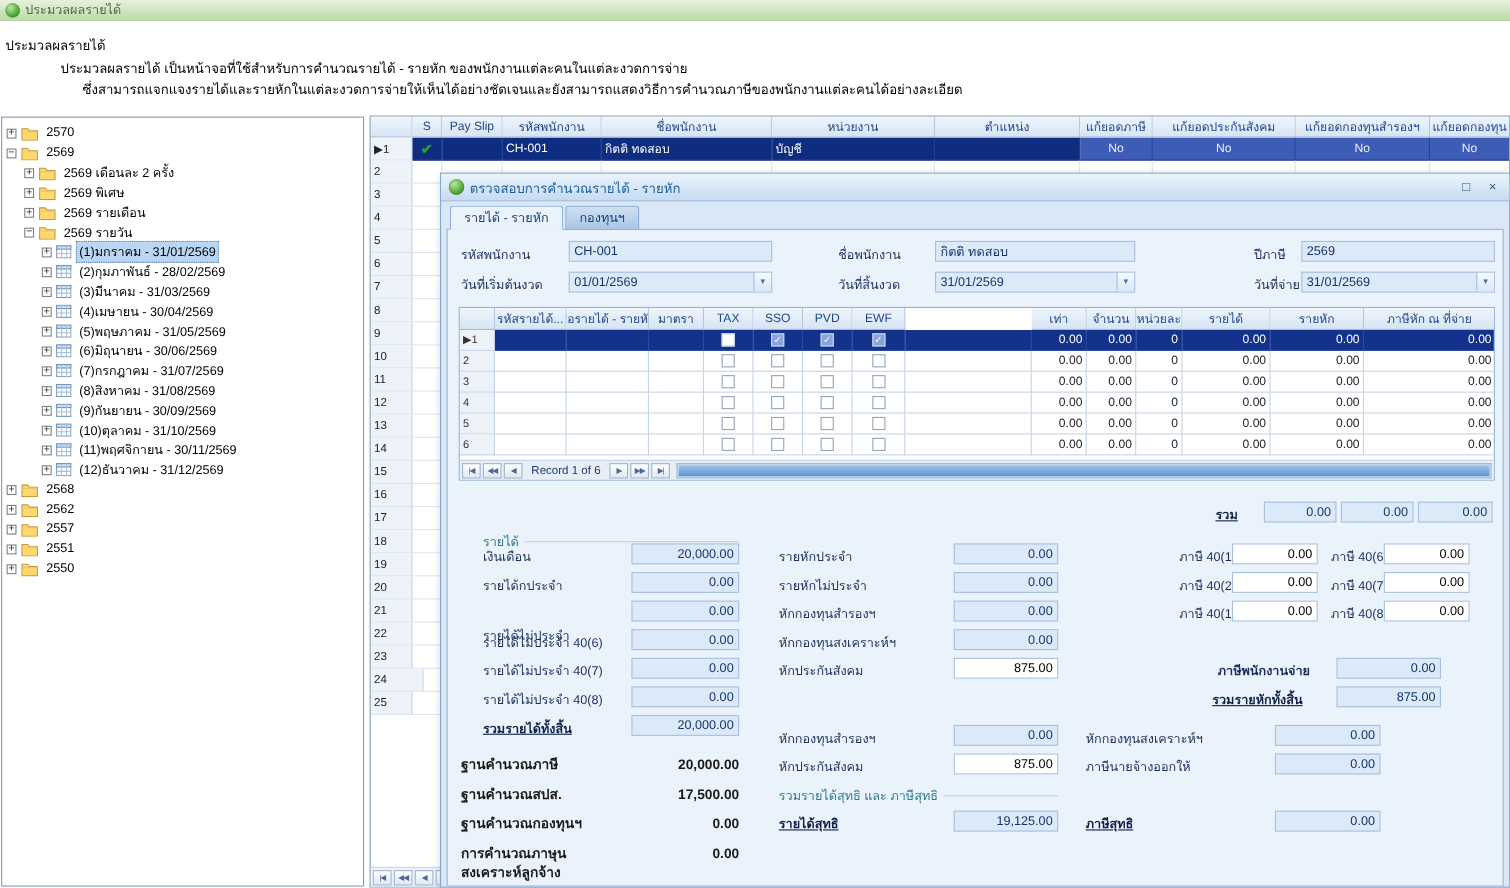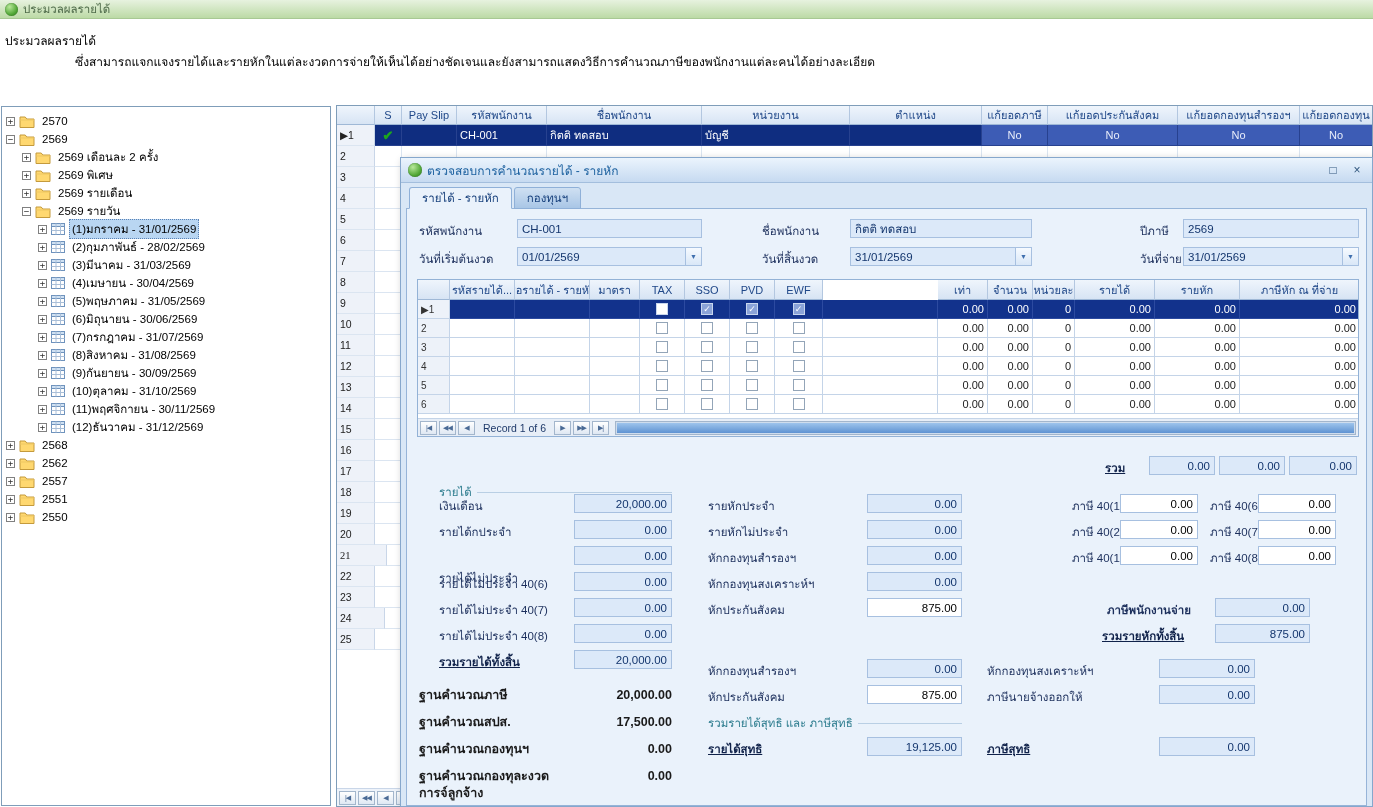--- a/index.html
+++ b/index.html
@@ -116,20 +116,21 @@
 
 <div class="screen">
 
   <div class="titlebar">
     <span class="ball"></span>
     <span>ประมวลผลรายได้</span>
   </div>
 
   <div class="intro">
     <div class="intro-h">ประมวลผลรายได้</div>
+    <div class="intro-l1">ประมวลผลรายได้ เป็นหน้าจอที่ใช้สำหรับการคำนวณรายได้ - รายหัก ของพนักงานแต่ละคนในแต่ละงวดการจ่าย</div>
     <div class="intro-l2">ซึ่งสามารถแจกแจงรายได้และรายหักในแต่ละงวดการจ่ายให้เห็นได้อย่างชัดเจนและยังสามารถแสดงวิธีการคำนวณภาษีของพนักงานแต่ละคนได้อย่างละเอียด</div>
   </div>
 
   <div class="tree" id="tree">
       <div class="tree-item" style="padding-left: 4px;">
         <span class="expander">+</span>
         <span class="tree-ico">
           <svg width="16" height="13" viewBox="0 0 16 13">
             <path d="M1 2h5.2l1.6 2H15v8.5H1z" fill="#ffd870" stroke="#c49a3c"></path>
             <path d="M1 5h14" stroke="#eec763" fill="none"></path>
@@ -642,21 +643,21 @@
           <div class="ecell" style="width: 90px;"></div>
           <div class="ecell" style="width: 155px;"></div>
           <div class="ecell" style="width: 148px;"></div>
           <div class="ecell" style="width: 132px;"></div>
           <div class="ecell" style="width: 66px;"></div>
           <div class="ecell" style="width: 130px;"></div>
           <div class="ecell" style="width: 122px;"></div>
           <div class="ecell" style="width: 73px;"></div>
         </div>
         <div class="erow">
-          <div class="ecell eind" style="width: 50px; font-family: Liberation Serif, serif;">21</div>
+          <div class="ecell eind" style="width: 38px;">21</div>
           <div class="ecell" style="width: 27px;"></div>
           <div class="ecell" style="width: 55px;"></div>
           <div class="ecell" style="width: 90px;"></div>
           <div class="ecell" style="width: 155px;"></div>
           <div class="ecell" style="width: 148px;"></div>
           <div class="ecell" style="width: 132px;"></div>
           <div class="ecell" style="width: 66px;"></div>
           <div class="ecell" style="width: 130px;"></div>
           <div class="ecell" style="width: 122px;"></div>
           <div class="ecell" style="width: 73px;"></div>
@@ -979,21 +980,21 @@
         <span class="plabel" style="left: 32px; top: 418px;">รายได้ไม่ประจำ 40(8)</span>
         <span class="vbox" style="left: 167px; top: 415px; width: 98px;">0.00</span>
         <span class="plabel emph" style="left: 32px; top: 444px;">รวมรายได้ทั้งสิ้น</span>
         <span class="vbox" style="left: 167px; top: 441px; width: 98px;">20,000.00</span>
         <span class="plabel basebold" style="left: 12px; top: 478px; width: 150px;">ฐานคำนวณภาษี</span>
         <span class="plabel basebold" style="left: 115px; top: 478px; width: 150px; text-align: right;">20,000.00</span>
         <span class="plabel basebold" style="left: 12px; top: 505px; width: 150px;">ฐานคำนวณสปส.</span>
         <span class="plabel basebold" style="left: 115px; top: 505px; width: 150px; text-align: right;">17,500.00</span>
         <span class="plabel basebold" style="left: 12px; top: 532px; width: 150px;">ฐานคำนวณกองทุนฯ</span>
         <span class="plabel basebold" style="left: 115px; top: 532px; width: 150px; text-align: right;">0.00</span>
-        <span class="plabel basebold" style="left: 12px; top: 559px; width: 150px;">ฐานคำนวณกองทุละงวดการจ์ลูกจ้าง</span>
+        <span class="plabel basebold" style="left: 12px; top: 559px; width: 150px;">การคำนวณภาษุนสงเคราะห์ลูกจ้าง</span>
         <span class="plabel basebold" style="left: 115px; top: 559px; width: 150px; text-align: right;">0.00</span>
         <span class="plabel" style="left: 301px; top: 288px;">รายหักประจำ</span>
         <span class="vbox" style="left: 460px; top: 285px; width: 95px;">0.00</span>
         <span class="plabel" style="left: 301px; top: 314px;">รายหักไม่ประจำ</span>
         <span class="vbox" style="left: 460px; top: 311px; width: 95px;">0.00</span>
         <span class="plabel" style="left: 301px; top: 340px;">หักกองทุนสำรองฯ</span>
         <span class="vbox" style="left: 460px; top: 337px; width: 95px;">0.00</span>
         <span class="plabel" style="left: 301px; top: 366px;">หักกองทุนสงเคราะห์ฯ</span>
         <span class="vbox" style="left: 460px; top: 363px; width: 95px;">0.00</span>
         <span class="plabel" style="left: 301px; top: 392px;">หักประกันสังคม</span>

